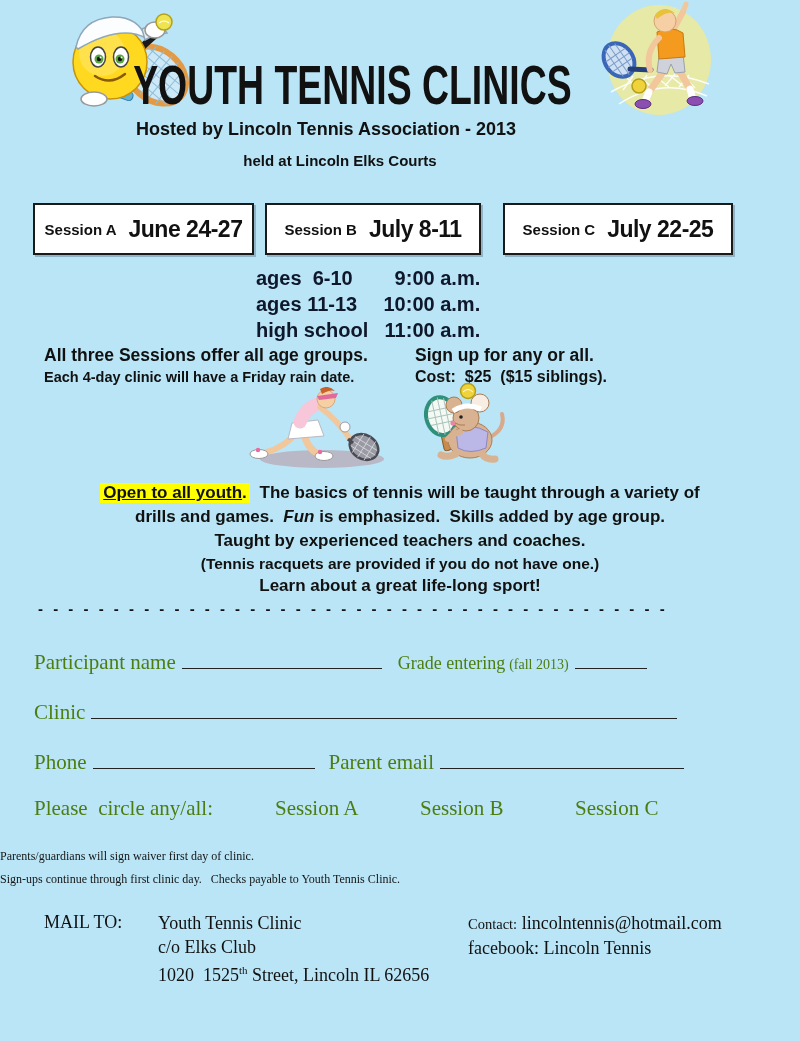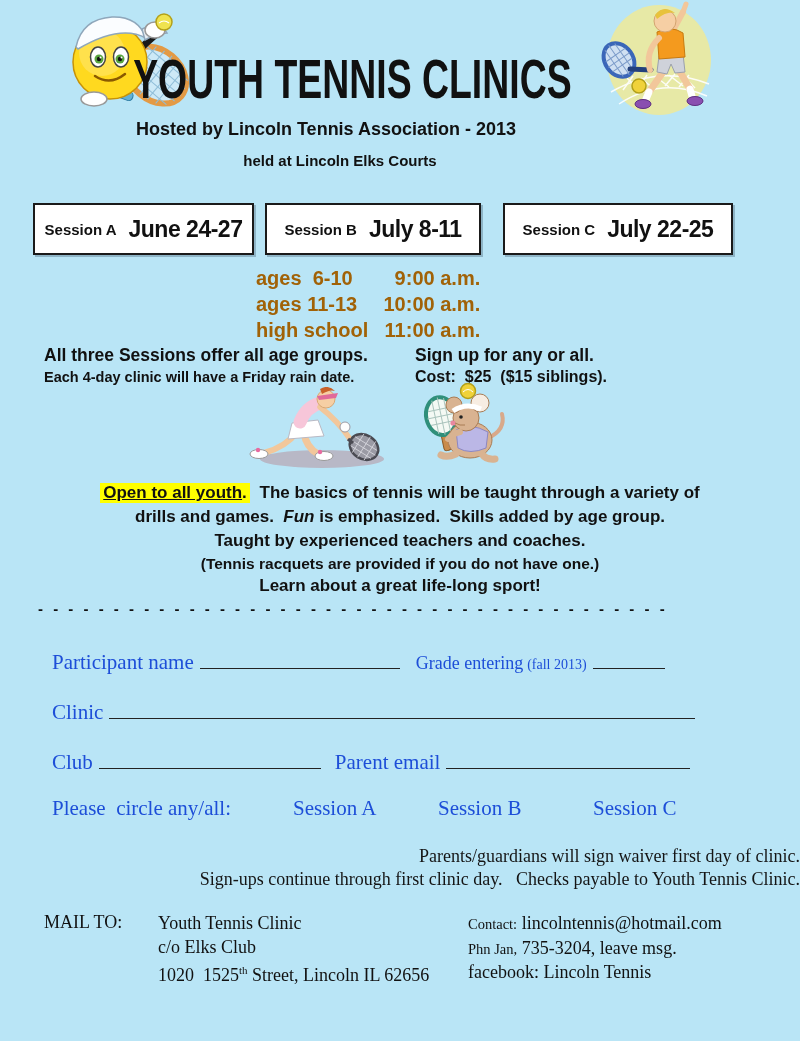--- a/index.html
+++ b/index.html
@@ -7,38 +7,38 @@
   .page {
     position:relative; width:800px; height:1041px; margin:0 auto;
     background:#B9E5F6; overflow:hidden; color:#111;
     font-family:"Liberation Sans", sans-serif;
   }
   [data-bind] { white-space:pre-wrap; }
 
   
   .hero-left  { position:absolute; left:58px;  top:5px; }
   .hero-right { position:absolute; left:597px; top:0px; }
-  .title-wrap { position:absolute; top:52px; left:0; width:704px; text-align:center; }
+  .title-wrap { position:absolute; top:58px; left:0; width:704px; text-align:center; }
   .title { display:inline-block; font-weight:bold; font-size:55px; line-height:1;
            transform:scale(0.68,1.02); transform-origin:center; letter-spacing:0; }
   .sub1 { position:absolute; top:119px; left:0; width:652px; text-align:center; font-weight:bold; font-size:18px; }
   .sub2 { position:absolute; top:145px; left:0; width:680px; text-align:center; font-weight:bold; font-size:15px;margin-top:7px; }
 
   
   .box { position:absolute; top:203px; height:52px; background:#fff; border:2px solid #1a1a1a;
          box-shadow:2px 2px 0 rgba(90,120,140,.45);
          display:flex; align-items:center; justify-content:center; gap:12px; }
   .box1 { left:33px;  width:221px; }
   .box2 { left:265px; width:216px; }
   .box3 { left:503px; width:230px; }
   .slabel { font-weight:bold; font-size:15px; }
   .sdates { font-weight:bold; font-size:23px; letter-spacing:-0.5px; }
 
   
-  .schedule { position:absolute; left:256px; top:267px; color:#a16207; font-weight:bold;
+  .schedule { position:absolute; left:256px; top:267px; color:#0f172a; font-weight:bold;
               font-size:20px; border-collapse:collapse; }
   .schedule td { padding:0 0 4px 0; line-height:22px; }
   .schedule td.t { text-align:right; padding-left:14px; min-width:112px; }
 
   
   .info-left-bold   { position:absolute; left:44px;  top:345px; font-weight:bold; font-size:17.5px; }
   .info-right-bold  { position:absolute; left:415px; top:345px; font-weight:bold; font-size:17.5px; }
   .info-left-small  { position:absolute; left:44px;  top:369px; font-weight:bold; font-size:14.5px; }
   .info-right-small { position:absolute; left:415px; top:368px; font-weight:bold; font-size:16px; }
 
@@ -52,39 +52,39 @@
   .hl .u { text-decoration:underline; }
   .about .rest { margin-left:5px;text-align:right; }
   .about .l4 { font-size:15.5px; line-height:22px; }
   .about .l5 { font-size:17px; line-height:22px; }
 
   .divider { position:absolute; top:600px; left:38px; width:726px; font-weight:bold; font-size:15px;
              letter-spacing:3px; white-space:nowrap; overflow:hidden; }
 
   
   .serif { font-family:"Liberation Serif", serif; }
-  .frow { position:absolute; left:52px; width:712px; font-size:21px; color:#1d4ed8; }
+  .frow { position:absolute; left:34px; width:712px; font-size:21px; color:#4d7c0f; }
   .r1 { top:648px; } .r2 { top:698px; } .r3 { top:748px; } .r4 { top:796px; }
   .blank { display:inline-block; border-bottom:1.6px solid #222; height:1em;
            vertical-align:baseline; margin-left:6px; }
   .b-participant { width:200px; }
   .b-grade { width:72px; }
   .b-address { width:586px; }
   .b-phone { width:222px; }
   .b-email { width:244px; }
   .grade-label { font-size:18px; margin-left:16px; }
   .grade-note { font-size:14px; margin-left:4px; }
   .email-label { margin-left:14px; }
   .r4 { position:absolute; }
   .opt-a { position:absolute; left:241px; top:0; }
   .opt-b { position:absolute; left:386px; top:0; }
   .opt-c { position:absolute; left:541px; top:0; }
 
-  .notes { position:absolute; top:845px; left:0; width:800px; text-align:right;
-           font-size:18px; line-height:23px; color:#151515; }
+  .notes { position:absolute; top:845px; left:0; width:800px; text-align:left;
+           font-size:12px; line-height:23px; color:#151515; }
 
   
   .mail-label { position:absolute; left:44px;  top:912px; font-size:18px; }
   .mail-addr  { position:absolute; left:158px; top:912px; font-size:18px; line-height:23.5px; }
   .mail-right { position:absolute; left:468px; top:912px; font-size:18px; line-height:23.5px; }
   .small-label { font-size:14.5px; }
   sup { font-size:11px;margin-top:36px; }
 </style>
 </head>
 <body>
@@ -289,21 +289,21 @@
 
   <div class="frow r1 serif">
     <span data-bind="form.participant_label">Participant name</span><span class="blank b-participant"></span><span class="grade-label" data-bind="form.grade_label">Grade entering</span><span class="grade-label grade-note" data-bind="form.grade_note" style="margin-left:4px;">(fall 2013)</span><span class="blank b-grade"></span>
   </div>
 
   <div class="frow r2 serif">
     <span data-bind="form.address_label">Clinic</span><span class="blank b-address"></span>
   </div>
 
   <div class="frow r3 serif">
-    <span data-bind="form.phone_label">Club</span><span class="blank b-phone"></span><span class="email-label" data-bind="form.email_label">Parent email</span><span class="blank b-email"></span>
+    <span data-bind="form.phone_label">Phone</span><span class="blank b-phone"></span><span class="email-label" data-bind="form.email_label">Parent email</span><span class="blank b-email"></span>
   </div>
 
   <div class="frow r4 serif">
     <span data-bind="form.circle_label">Please  circle any/all:</span>
     <span class="opt-a" data-bind="form.circle_options.0">Session A</span>
     <span class="opt-b" data-bind="form.circle_options.1">Session B</span>
     <span class="opt-c" data-bind="form.circle_options.2">Session C</span>
   </div>
 
   <div class="notes serif">
@@ -312,17 +312,16 @@
   </div>
 
   <div class="mail-label serif" data-bind="mailto.label">MAIL TO:</div>
   <div class="mail-addr serif">
     <div data-bind="mailto.line1">Youth Tennis Clinic</div>
     <div data-bind="mailto.line2">c/o Elks Club</div>
     <div><span data-bind="mailto.line3_pre">1020  1525</span><sup data-bind="mailto.line3_sup">th</sup><span data-bind="mailto.line3_post"> Street, Lincoln IL 62656</span></div>
   </div>
   <div class="mail-right serif">
     <div><span class="small-label" data-bind="mailto.contact_label">Contact:</span> <span data-bind="mailto.contact_value">lincolntennis@hotmail.com</span></div>
-    <div><span class="small-label" data-bind="mailto.phone_label">Phn Jan,</span> <span data-bind="mailto.phone_value">735-3204, leave msg.</span></div>
     <div><span data-bind="mailto.facebook_label">facebook:</span>  <span data-bind="mailto.facebook_value">Lincoln Tennis</span></div>
   </div>
 
 </div>
 
 </body></html>

